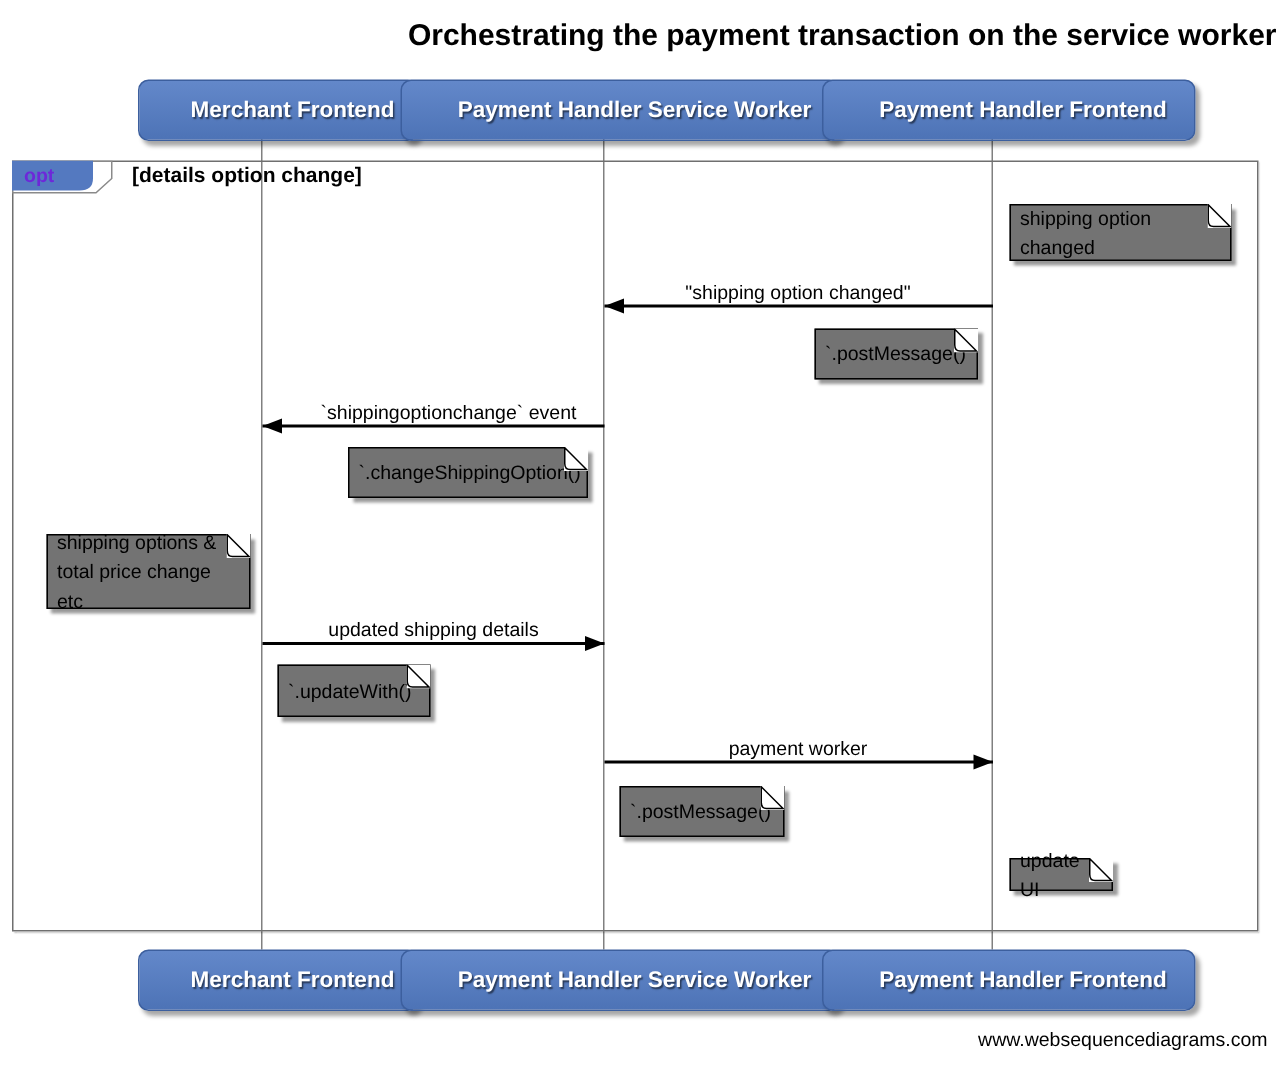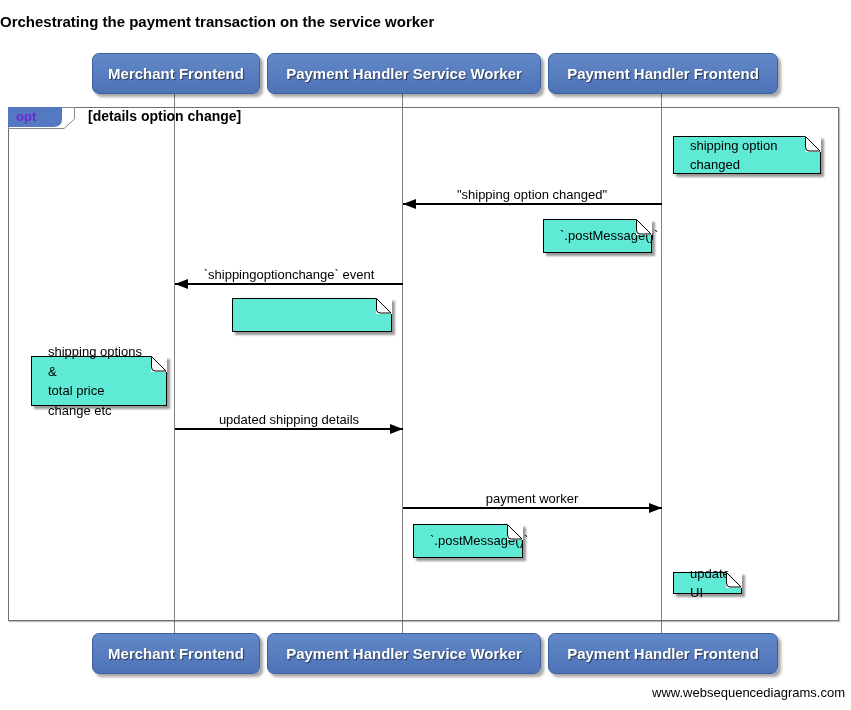--- a/index.html
+++ b/index.html
@@ -2,31 +2,31 @@
 <html><head>
 <meta charset="utf-8">
 <style>
   html,body { margin:0; padding:0; background:#fff; }
   .canvas {
     position:relative; width:851px; height:710px; background:#ffffff;
     font-family:"Liberation Sans", sans-serif; color:#000; overflow:hidden;
   }
   .title {
     position:absolute; top:13px; left:0; width:100%;
-    text-align:left; font-weight:bold; font-size:15px;
+    text-align:right; font-weight:bold; font-size:20px;
   }
   .lifeline {
     position:absolute; top:92px; height:541px; width:1px; background:#808080;
   }
   .actor {
     position:absolute; height:39px; border-radius:7px;
     background:linear-gradient(#6388ca, #4d73b6);
     border:1px solid #3c5f9e;
     box-shadow:3px 3px 3px rgba(0,0,0,0.35);
-    display:flex; align-items:center; justify-content:center;
+    display:flex; align-items:center; justify-content:center;padding-left:19px;
   }
   .actor span {
     color:#fff; font-weight:bold; font-size:15px;
     text-shadow:1px 1px 1px rgba(0,0,0,0.55);
     white-space:nowrap;
   }
   .actor.top { top:53px; }
   .actor.bottom { top:633px; }
   .fragment {
     position:absolute; left:8px; top:107px; width:829px; height:512px;
@@ -47,24 +47,24 @@
     position:absolute; width:0; height:0; top:-4px;
     border-top:5px solid transparent; border-bottom:5px solid transparent;
   }
   .head.left  { left:0;  border-right:13px solid #000; }
   .head.right { right:0; border-left:13px solid #000; }
   .msg-label {
     position:absolute; transform:translateX(-50%);
     font-size:13px; white-space:nowrap;
   }
   .note {
-    position:absolute; background:#5eead4; border:1px solid #000;
+    position:absolute; background:#737373; border:1px solid #000;
     box-shadow:3px 3px 2px rgba(0,0,0,0.4);
     display:flex; align-items:center;
-    padding:2px 16px; box-sizing:border-box; font-size:13px;
+    padding:2px 6px; box-sizing:border-box; font-size:13px;
   }
   .note .txt { white-space:pre-line; line-height:1.5; }
   .fold-svg { position:absolute; top:-1px; right:-1px; }
   .watermark {
     position:absolute; right:6px; top:685px; font-size:13px;margin-left:42px;
   }
 </style>
 </head>
 <body>
 
@@ -93,21 +93,21 @@
     <path d="M0,0 H54 V12 Q54,20 45,20 H0 Z" fill="#5479c0"></path>
   </svg>
   <div class="opt-label">opt</div>
   <div class="guard">[details option change]</div>
 
   <div class="msg-label" style="left:532px;top:187px;">"shipping option changed"</div>
   <div class="msg-line" style="left:403px;top:203px;width:259px;">
     <div class="head left"></div>
   </div>
 
-  <div class="msg-label" style="left:289px;top:267px;">`shippingoptionchange` event</div>
+  <div class="msg-label" style="left:299px;top:267px;">`shippingoptionchange` event</div>
   <div class="msg-line" style="left:175px;top:283px;width:228px;">
     <div class="head left"></div>
   </div>
 
   <div class="msg-label" style="left:289px;top:412px;">updated shipping details</div>
   <div class="msg-line" style="left:175px;top:428px;width:228px;">
     <div class="head right"></div>
   </div>
 
   <div class="msg-label" style="left:532px;top:491px;">payment worker</div>
@@ -129,31 +129,39 @@
       <path d="M0.5,0.5 L0.5,11 Q0.5,15 4,15 L15,15 Z" fill="#ffffff" stroke="#000" stroke-width="1"></path>
     </svg>
     <span class="txt">`.postMessage()`</span>
   </div>
 
   <div class="note" style="left:232px;top:298px;width:160px;height:34px;">
     <svg class="fold-svg" width="16" height="16">
       <rect x="0" y="0" width="16" height="16" fill="#ffffff"></rect>
       <path d="M0.5,0.5 L0.5,11 Q0.5,15 4,15 L15,15 Z" fill="#ffffff" stroke="#000" stroke-width="1"></path>
     </svg>
+    <span class="txt">`.changeShippingOption()`</span>
   </div>
 
   <div class="note" style="left:31px;top:356px;width:136px;height:50px;">
     <svg class="fold-svg" width="16" height="16">
       <rect x="0" y="0" width="16" height="16" fill="#ffffff"></rect>
       <path d="M0.5,0.5 L0.5,11 Q0.5,15 4,15 L15,15 Z" fill="#ffffff" stroke="#000" stroke-width="1"></path>
     </svg>
     <span class="txt">shipping options &amp;
 total price change etc</span>
   </div>
 
+  <div class="note" style="left:185px;top:443px;width:102px;height:35px;">
+    <svg class="fold-svg" width="16" height="16">
+      <rect x="0" y="0" width="16" height="16" fill="#ffffff"></rect>
+      <path d="M0.5,0.5 L0.5,11 Q0.5,15 4,15 L15,15 Z" fill="#ffffff" stroke="#000" stroke-width="1"></path>
+    </svg>
+    <span class="txt">`.updateWith()`</span>
+  </div>
 
   <div class="note" style="left:413px;top:524px;width:110px;height:34px;">
     <svg class="fold-svg" width="16" height="16">
       <rect x="0" y="0" width="16" height="16" fill="#ffffff"></rect>
       <path d="M0.5,0.5 L0.5,11 Q0.5,15 4,15 L15,15 Z" fill="#ffffff" stroke="#000" stroke-width="1"></path>
     </svg>
     <span class="txt">`.postMessage()`</span>
   </div>
 
   <div class="note" style="left:673px;top:572px;width:69px;height:22px;">

